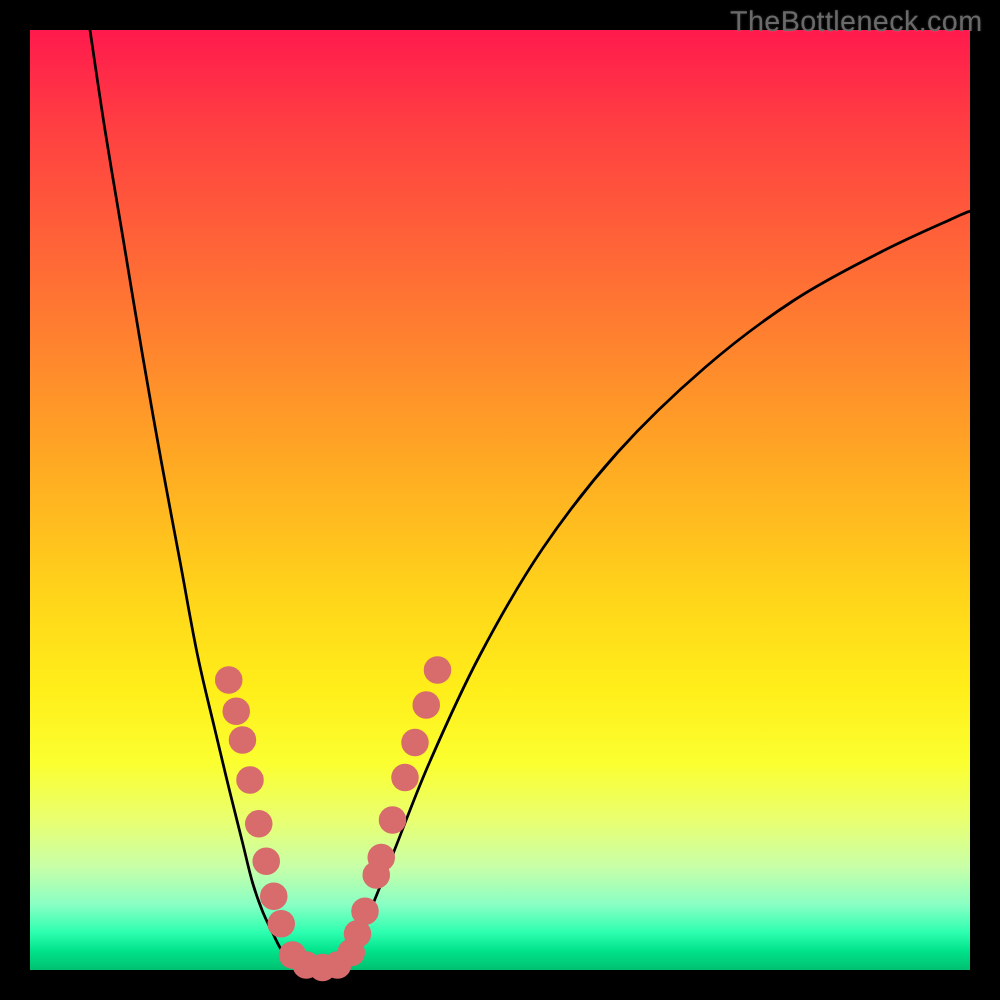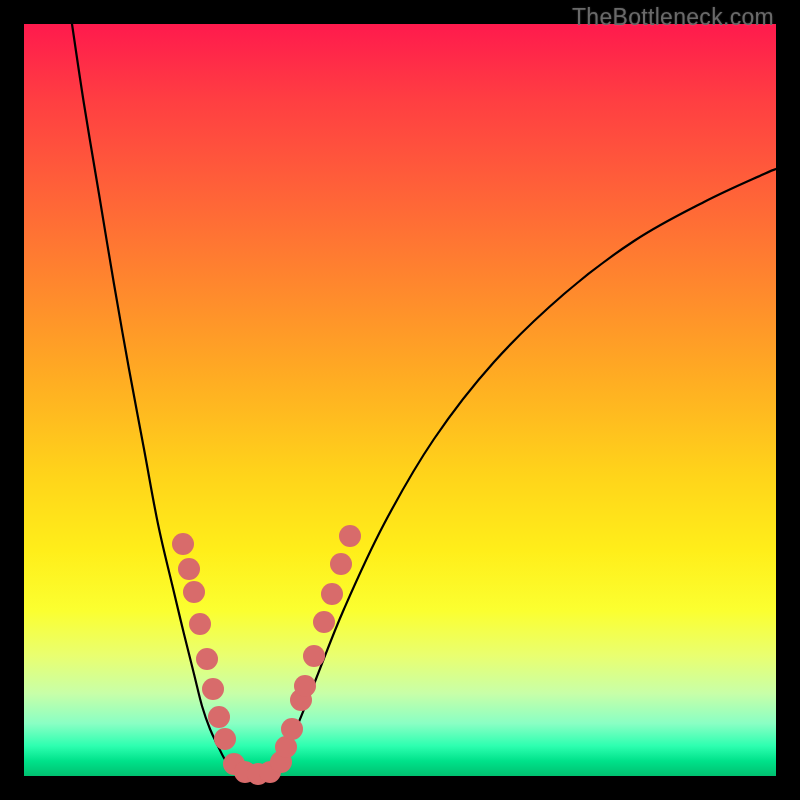--- a/index.html
+++ b/index.html
@@ -30,21 +30,21 @@
       #c8ffa8 89%,
       #8affc4 93%,
       #2dffb0 96%,
       #00e28a 98%,
       #00c070 100%
     );
   }
   .watermark {
     position: absolute;
     top: 4px;
-    right: 26px;
+    right: 14px;
     color: #6a6a6a;
     font-size: 23px;
     font-weight: 500;
     letter-spacing: 0.3px;
     text-shadow: 0 0 2px rgba(255,255,255,0.2);
     user-select: none;
   }
   svg.plot {
     position: absolute;
     left: 24px;

